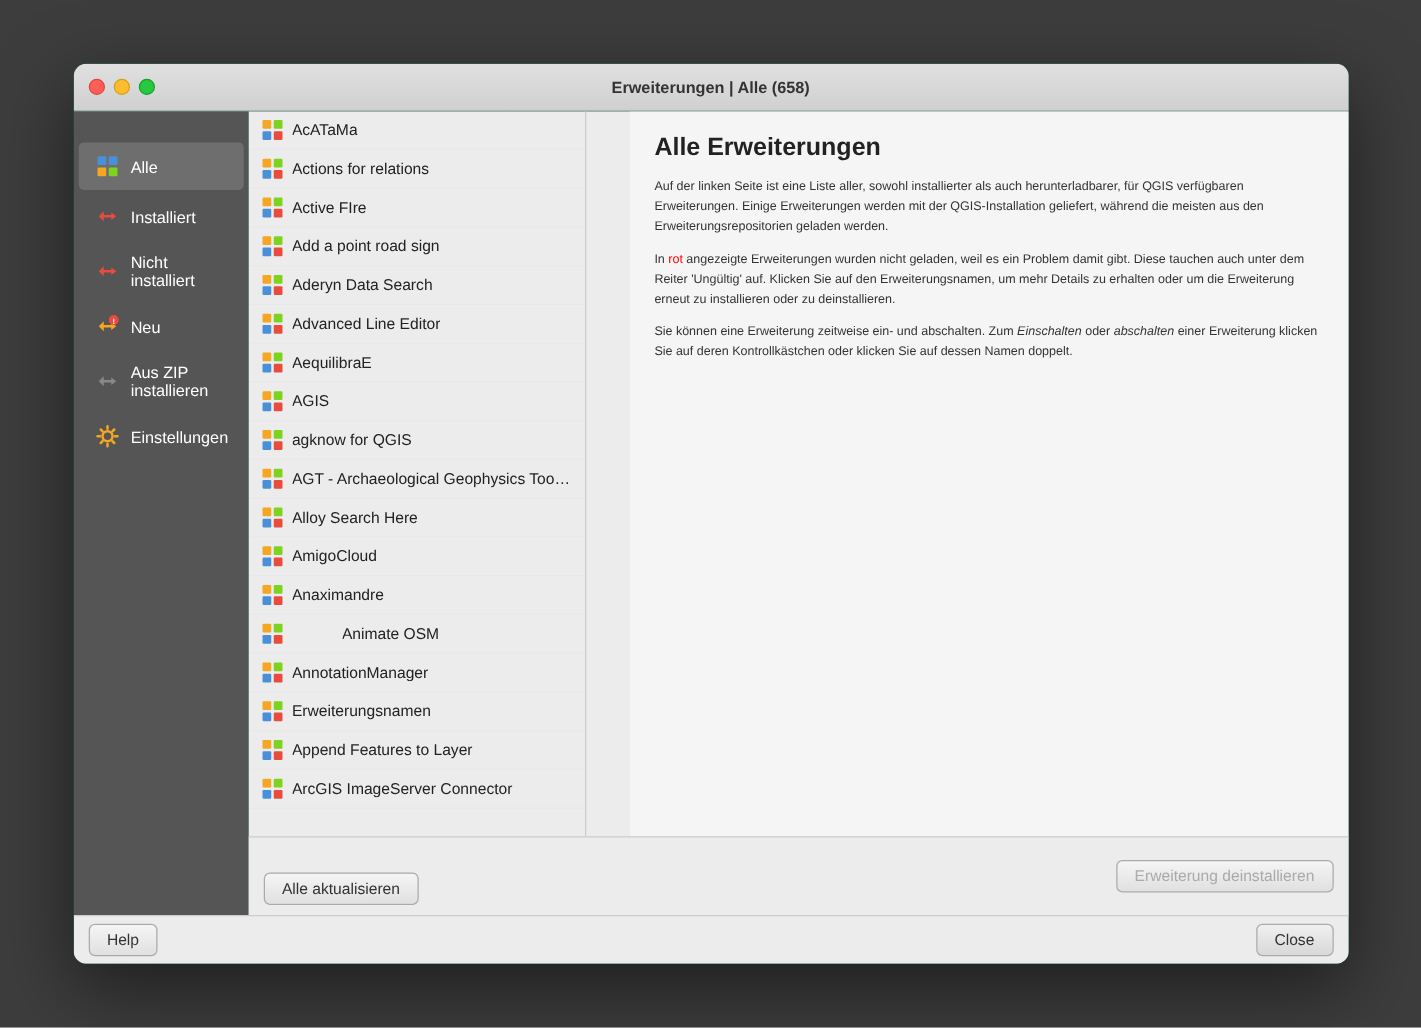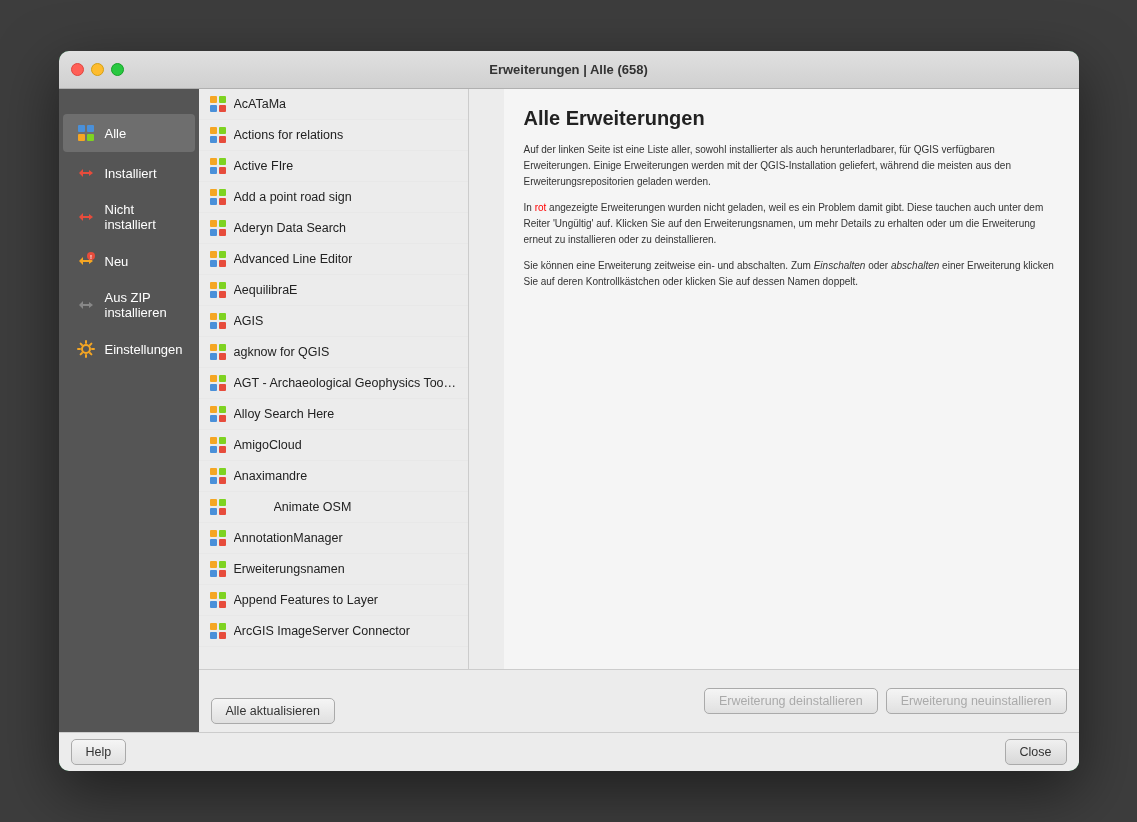--- a/index.html
+++ b/index.html
@@ -471,21 +471,20 @@
           </div>
         </div>
       </div>
 
       <div class="bottom-bar">
         <div class="bottom-left">
           <button class="btn">Alle aktualisieren</button>
         </div>
         <div class="bottom-right">
           <button class="btn" disabled="">Erweiterung deinstallieren</button>
-          <button class="btn" disabled="">Erweiterung neuinstallieren</button>
         </div>
       </div>
     </div>
   </div>
 
   <div style="display:flex; justify-content:space-between; padding: 6px 12px; background:#ececec; border-top: 1px solid #ccc; flex-shrink:0;">
     <button class="btn">Help</button>
     <button class="btn btn-close">Close</button>
   </div>
 </div>

